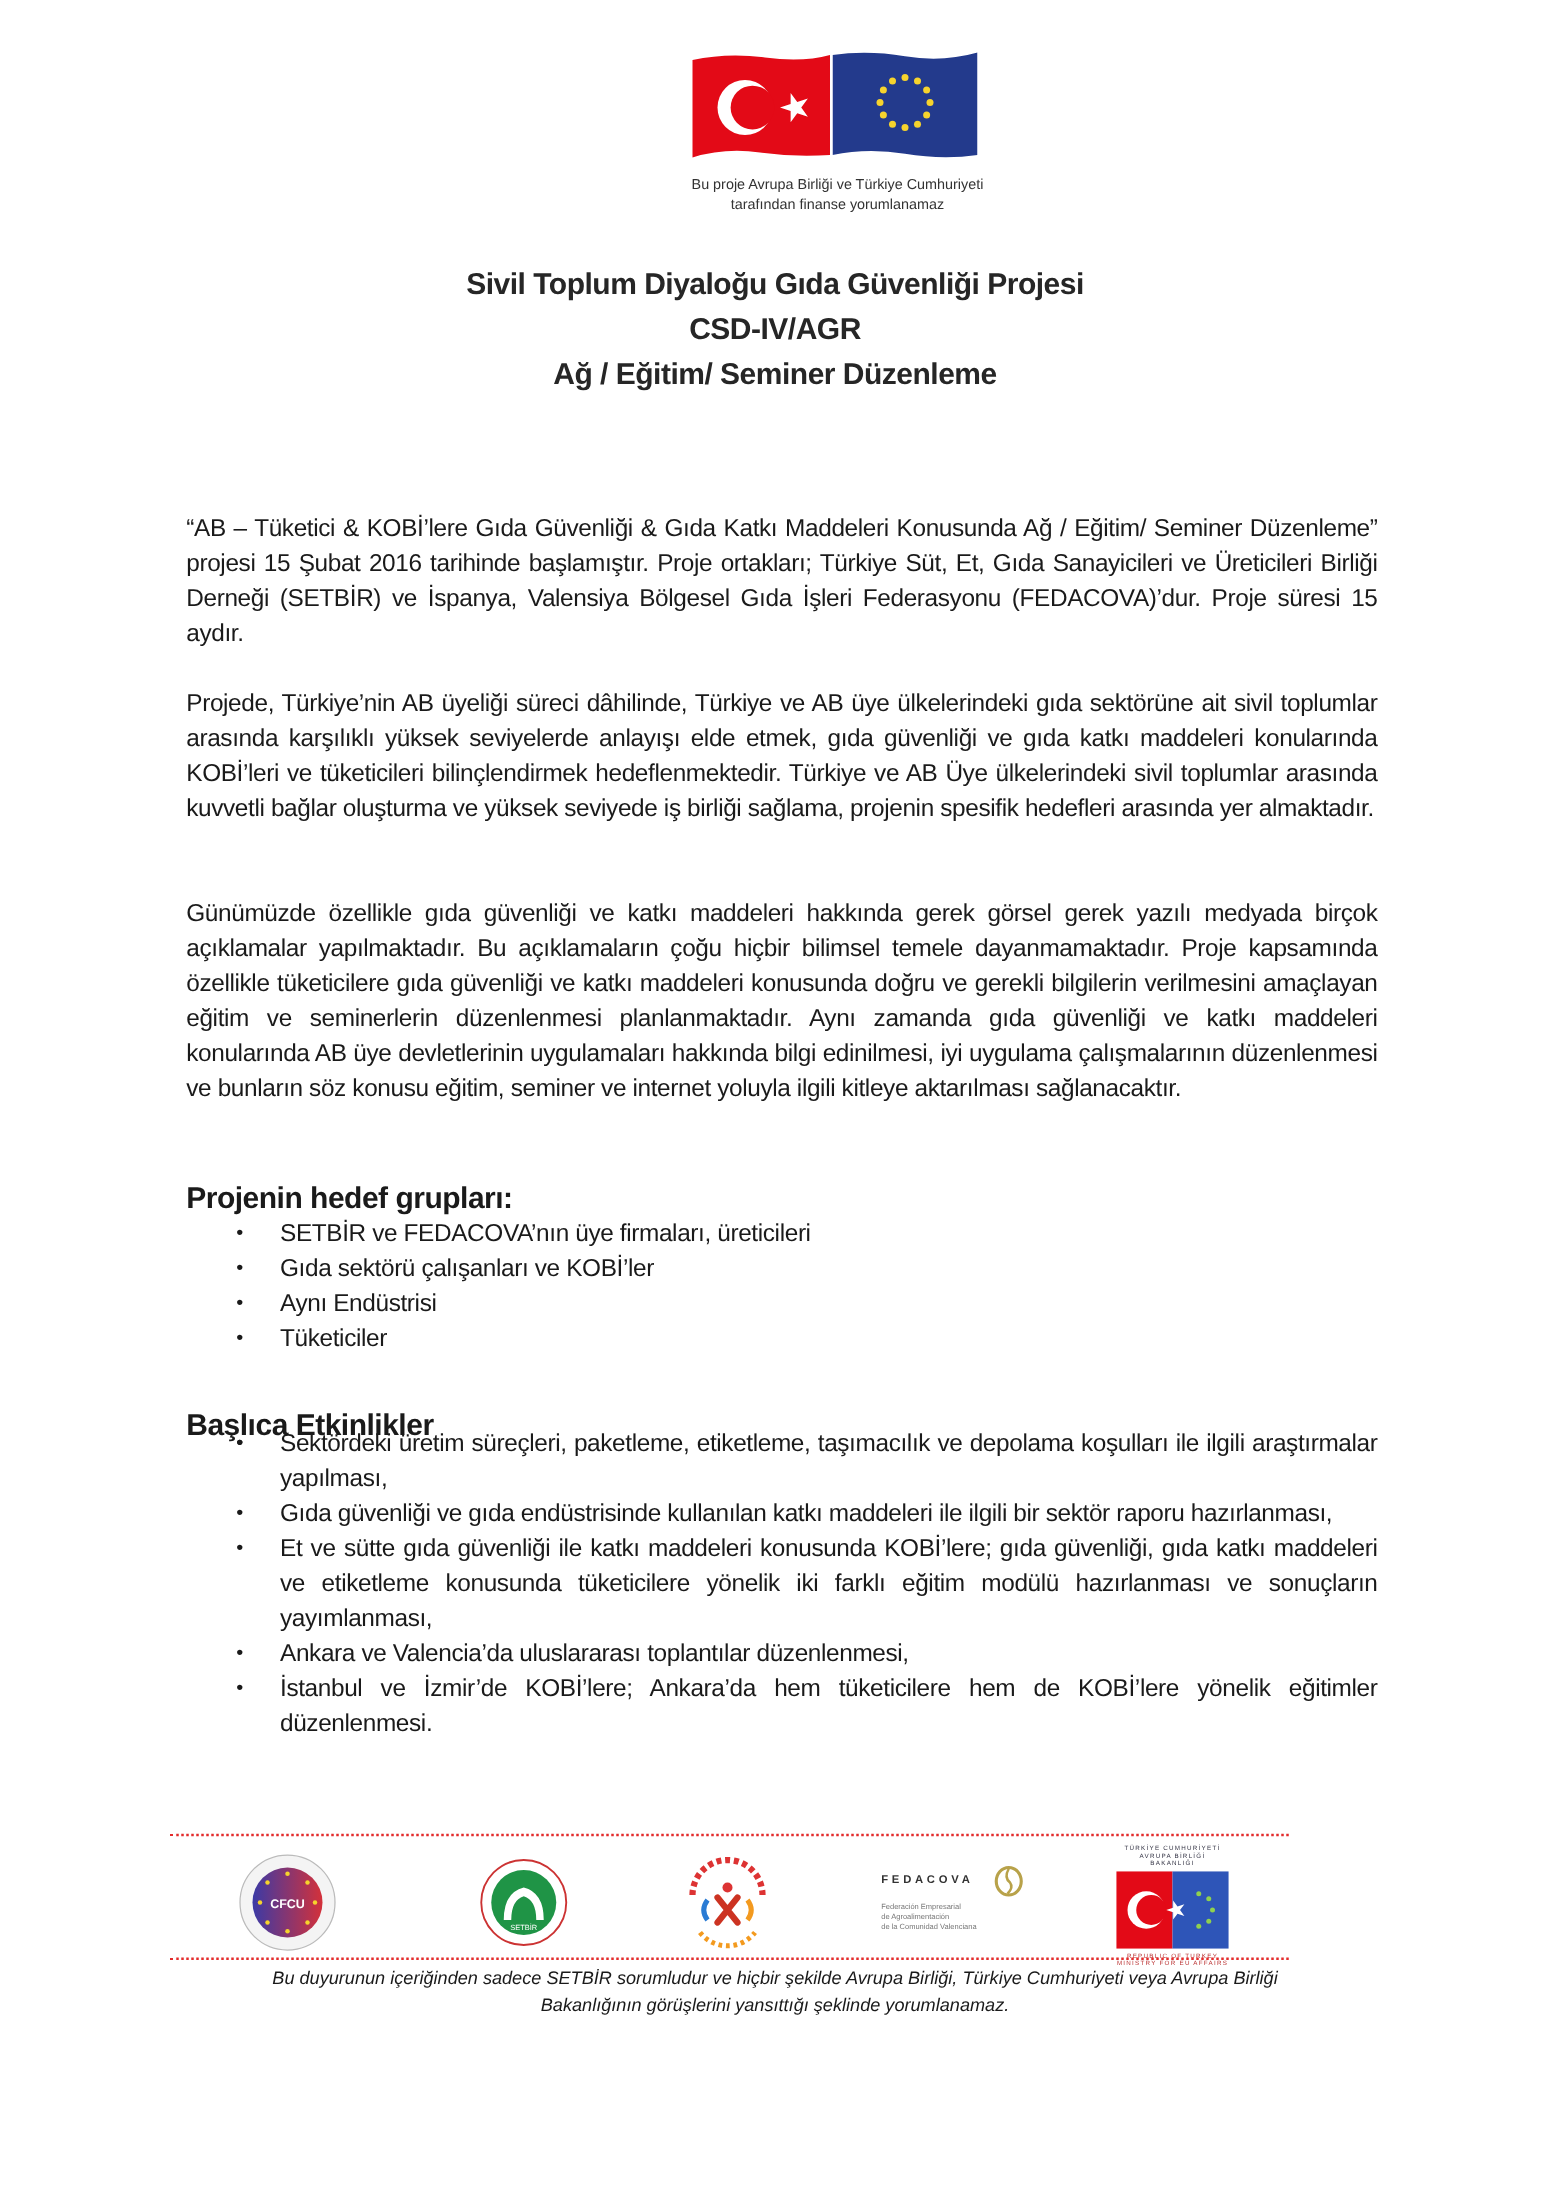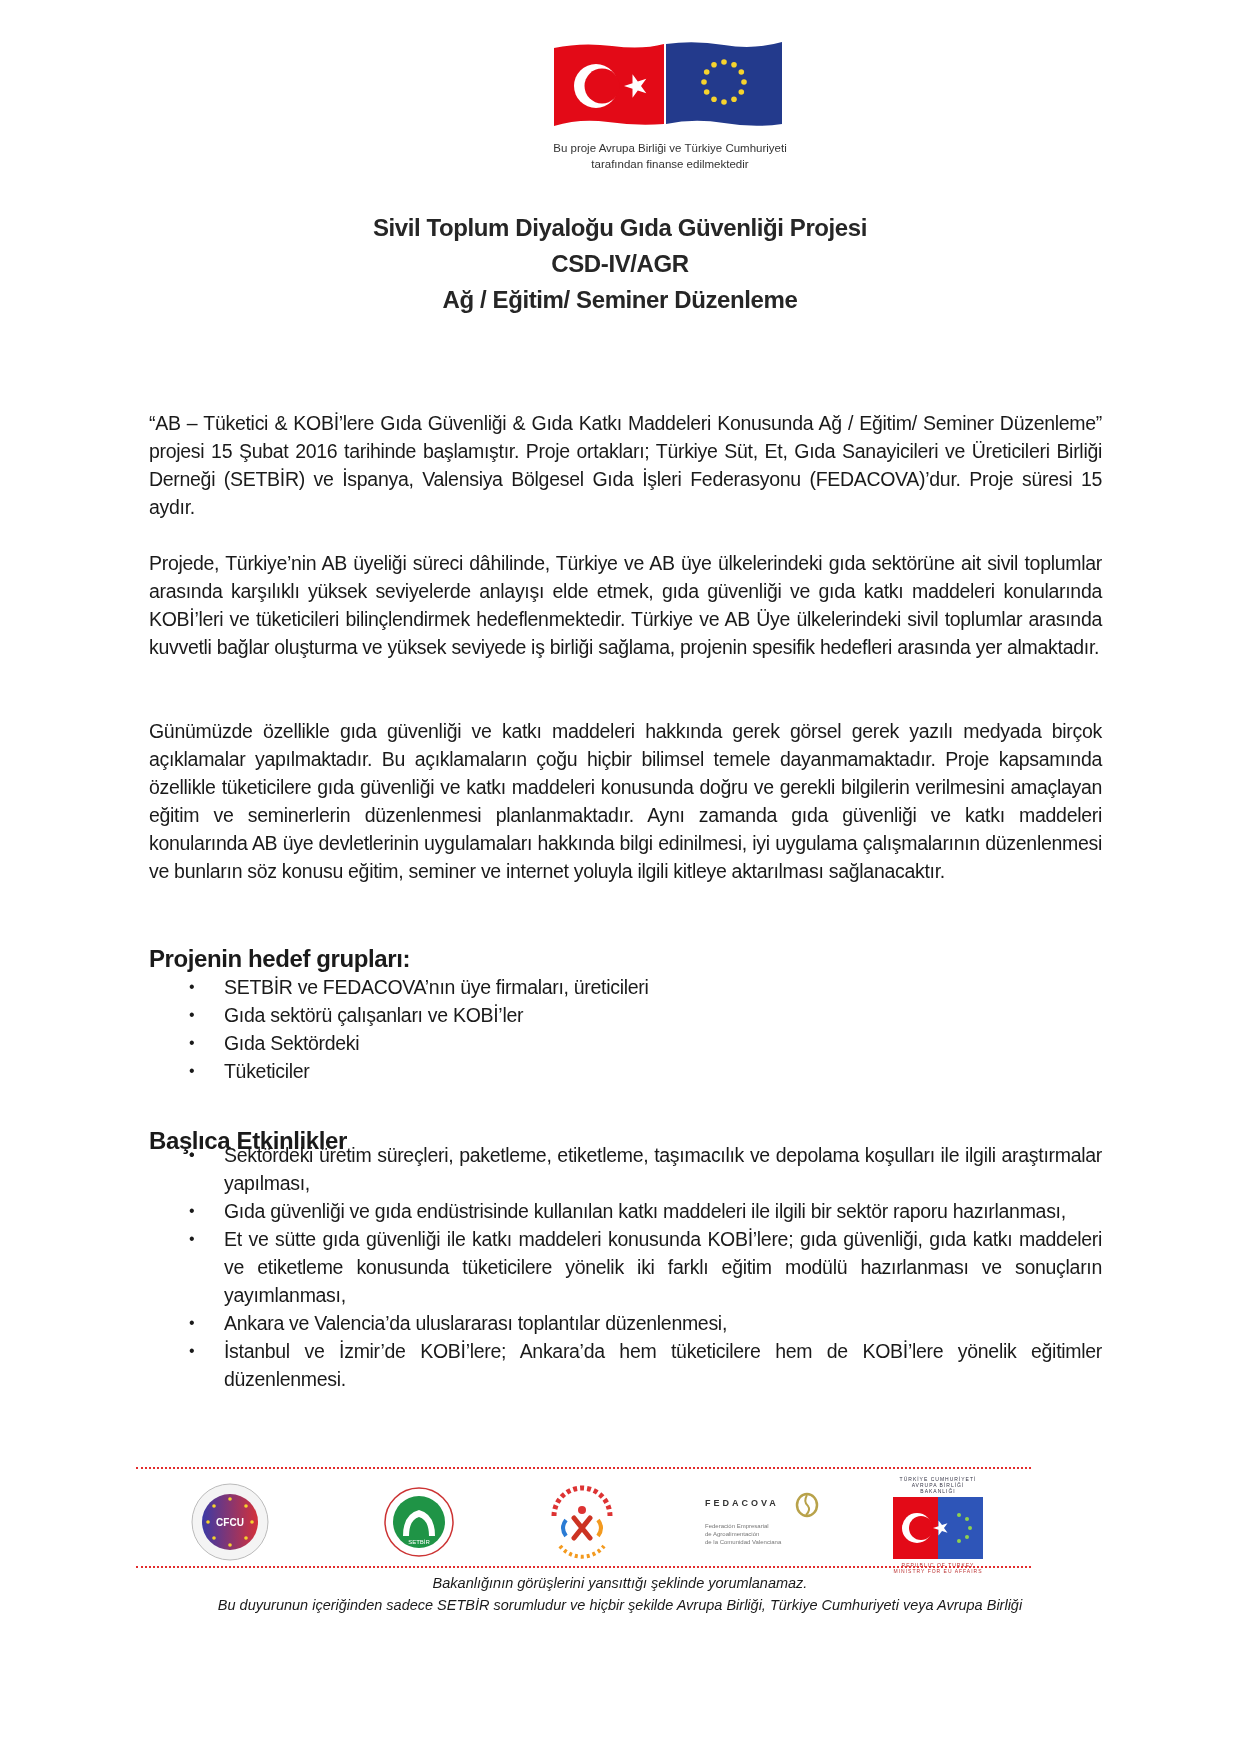--- a/index.html
+++ b/index.html
@@ -58,21 +58,21 @@
         <circle cx="48" cy="59.3" r="2.8"></circle>
         <circle cx="40.7" cy="52" r="2.8"></circle>
       <circle cx="38" cy="42" r="2.8"></circle>
         <circle cx="40.7" cy="32" r="2.8"></circle>
         <circle cx="48" cy="24.7" r="2.8"></circle>
     </g>
   </svg>
 </div>
 <div class="abs logo-caption">
   <div>Bu proje Avrupa Birliği ve Türkiye Cumhuriyeti</div>
-  <div>tarafından finanse edilmektedir</div>
+  <div>tarafından finanse yorumlanamaz</div>
 </div>
 
 <div class="abs title-block">
   <span class="title-line">Sivil Toplum Diyaloğu Gıda Güvenliği Projesi</span>
   <span class="title-line">CSD-IV/AGR</span>
   <span class="title-line">Ağ / Eğitim/ Seminer Düzenleme</span>
 </div>
 
 <div class="abs body-text" style="top:409px;">
   <p class="para">“AB – Tüketici &amp; KOBİ’lere Gıda Güvenliği &amp; Gıda Katkı Maddeleri Konusunda Ağ / Eğitim/ Seminer Düzenleme” projesi 15 Şubat 2016 tarihinde başlamıştır. Proje ortakları; Türkiye Süt, Et, Gıda Sanayicileri ve Üreticileri Birliği Derneği (SETBİR) ve İspanya, Valensiya Bölgesel Gıda İşleri Federasyonu (FEDACOVA)’dur. Proje süresi 15 aydır.</p>
@@ -81,21 +81,21 @@
   <p class="para">Projede, Türkiye’nin AB üyeliği süreci dâhilinde, Türkiye ve AB üye ülkelerindeki gıda sektörüne ait sivil toplumlar arasında karşılıklı yüksek seviyelerde anlayışı elde etmek, gıda güvenliği ve gıda katkı maddeleri konularında KOBİ’leri ve tüketicileri bilinçlendirmek hedeflenmektedir. Türkiye ve AB Üye ülkelerindeki sivil toplumlar arasında kuvvetli bağlar oluşturma ve yüksek seviyede iş birliği sağlama, projenin spesifik hedefleri arasında yer almaktadır.</p>
 </div>
 <div class="abs body-text" style="top:717px;">
   <p class="para">Günümüzde özellikle gıda güvenliği ve katkı maddeleri hakkında gerek görsel gerek yazılı medyada birçok açıklamalar yapılmaktadır. Bu açıklamaların çoğu hiçbir bilimsel temele dayanmamaktadır. Proje kapsamında özellikle tüketicilere gıda güvenliği ve katkı maddeleri konusunda doğru ve gerekli bilgilerin verilmesini amaçlayan eğitim ve seminerlerin düzenlenmesi planlanmaktadır. Aynı zamanda gıda güvenliği ve katkı maddeleri konularında AB üye devletlerinin uygulamaları hakkında bilgi edinilmesi, iyi uygulama çalışmalarının düzenlenmesi ve bunların söz konusu eğitim, seminer ve internet yoluyla ilgili kitleye aktarılması sağlanacaktır.</p>
 </div>
 
 <div class="abs section-heading" style="top:945px;">Projenin hedef grupları:</div>
 <ul class="abs list" style="top:973px;">
   <li><span class="bullet">•</span><span>SETBİR ve FEDACOVA’nın üye firmaları, üreticileri</span></li>
   <li><span class="bullet">•</span><span>Gıda sektörü çalışanları ve KOBİ’ler</span></li>
-  <li><span class="bullet">•</span><span>Gıda Sektördeki</span></li>
+  <li><span class="bullet">•</span><span>Aynı Endüstrisi</span></li>
   <li><span class="bullet">•</span><span>Tüketiciler</span></li>
 </ul>
 
 <div class="abs section-heading" style="top:1113px;margin-top:14px;">Başlıca Etkinlikler</div>
 <ul class="abs list" style="top:1141px;">
   <li><span class="bullet">•</span></li>
   <li><span class="bullet">•</span><span>Sektördeki üretim süreçleri, paketleme, etiketleme, taşımacılık ve depolama koşulları ile ilgili araştırmalar yapılması,</span></li>
   <li><span class="bullet">•</span><span>Gıda güvenliği ve gıda endüstrisinde kullanılan katkı maddeleri ile ilgili bir sektör raporu hazırlanması,</span></li>
   <li><span class="bullet">•</span><span>Et ve sütte gıda güvenliği ile katkı maddeleri konusunda KOBİ’lere; gıda güvenliği, gıda katkı maddeleri ve etiketleme konusunda tüketicilere yönelik iki farklı eğitim modülü hazırlanması ve sonuçların yayımlanması,</span></li>
   <li><span class="bullet">•</span><span>Ankara ve Valencia’da uluslararası toplantılar düzenlenmesi,</span></li>
@@ -179,15 +179,15 @@
     <div style="font-size:5px;line-height:6px;text-align:center;color:#b33;letter-spacing:1px;margin-top:3px;">
       <div>REPUBLIC OF TURKEY</div>
       <div>MINISTRY FOR EU AFFAIRS</div>
     </div>
   </div>
 </div>
 
 <div class="abs dotted-line" style="top:1566px;"></div>
 
 <div class="abs footer-note" style="top:1572px;">
+  <div>Bu duyurunun içeriğinden sadece SETBİR sorumludur ve hiçbir şekilde Avrupa Birliği, Türkiye Cumhuriyeti veya Avrupa Birliği</div>
   <div>Bakanlığının görüşlerini yansıttığı şeklinde yorumlanamaz.</div>
-  <div>Bu duyurunun içeriğinden sadece SETBİR sorumludur ve hiçbir şekilde Avrupa Birliği, Türkiye Cumhuriyeti veya Avrupa Birliği</div>
 </div>
 
 </body></html>

